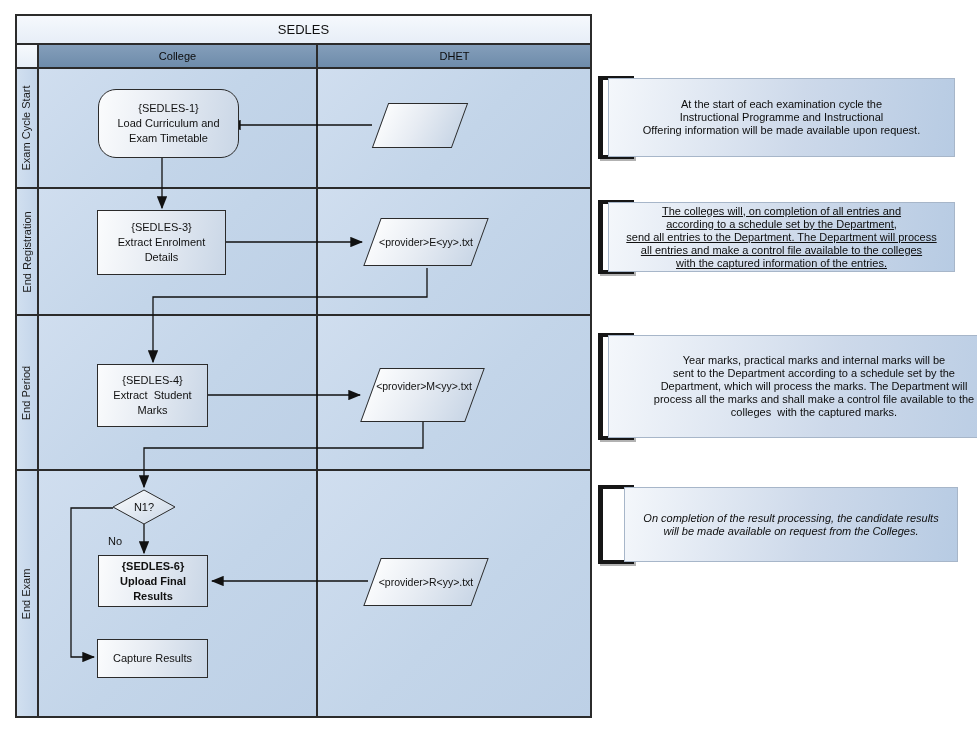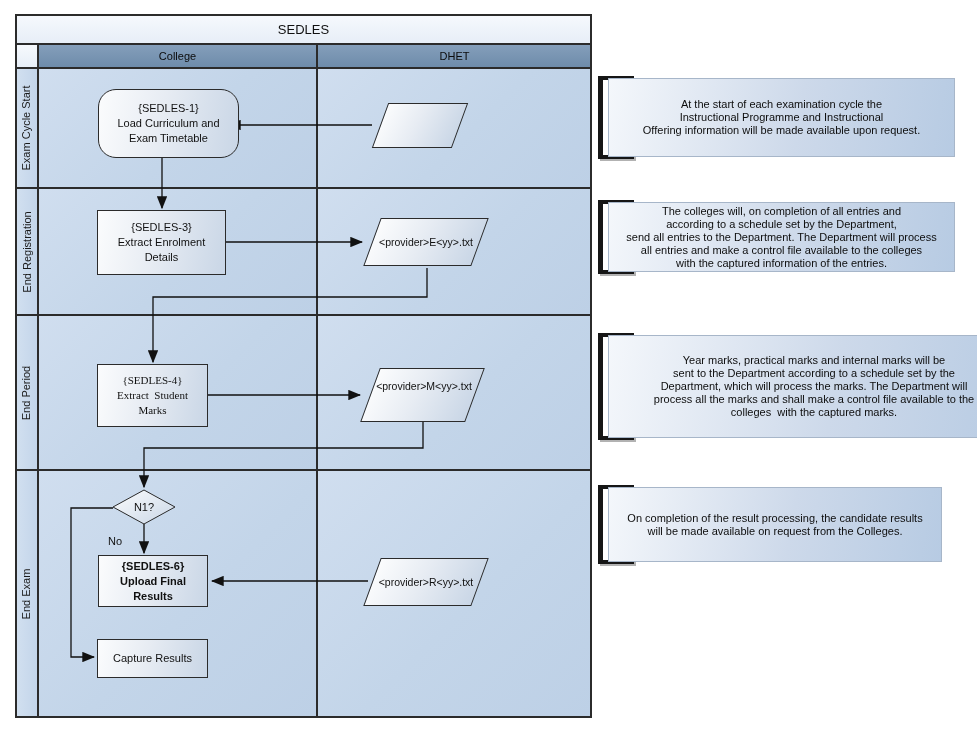--- a/index.html
+++ b/index.html
@@ -106,21 +106,21 @@
     </g>
     <polygon points="144,490 175,507 144,524 113,507" fill="url(#shapeGrad)" stroke="#2b2b2b" stroke-width="1"></polygon>
   </svg>
 
   <div class="abs pbox" style="left:98px;top:89px;width:141px;height:69px;border-radius:18px;">{SEDLES-1}
 Load Curriculum and
 Exam Timetable</div>
   <div class="abs pbox" style="left:97px;top:210px;width:129px;height:65px;text-align:center;">{SEDLES-3}
 Extract Enrolment
 Details</div>
-  <div class="abs pbox" style="left:97px;top:364px;width:111px;height:63px;font-family:Liberation Serif, serif;">{SEDLES-4}
+  <div class="abs pbox" style="left:97px;top:364px;width:111px;height:63px;">{SEDLES-4}
 Extract  Student
 Marks</div>
   <div class="abs pbox" style="left:98px;top:555px;width:110px;height:52px;font-weight:bold;">{SEDLES-6}
 Upload Final
 Results</div>
   <div class="abs pbox" style="left:97px;top:639px;width:111px;height:39px;">Capture Results</div>
 
   <div class="abs flowlabel" style="left:113px;top:497px;width:62px;height:20px;">N1?</div>
   <div class="abs flowlabel" style="left:100px;top:533px;width:30px;height:16px;">No</div>
 
@@ -133,36 +133,36 @@
   <div class="abs paratext" style="left:362px;top:558px;width:128px;height:48px;">&lt;provider&gt;R&lt;yy&gt;.txt</div>
 
   <div class="abs bracket" style="left:598px;top:76px;height:83px;"></div>
   <div class="abs note-body" style="left:608px;top:78px;width:347px;height:79px;">
     <div class="txt">At the start of each examination cycle the
 Instructional Programme and Instructional
 Offering information will be made available upon request.</div>
   </div>
 
   <div class="abs bracket" style="left:598px;top:200px;height:74px;"></div>
-  <div class="abs note-body" style="left:608px;top:202px;width:347px;height:70px;">
+  <div class="abs note-body" style="left:608px;top:202px;width:347px;height:70px;text-decoration:underline;">
     <div class="txt">The colleges will, on completion of all entries and
 according to a schedule set by the Department,
 send all entries to the Department. The Department will process
 all entries and make a control file available to the colleges
 with the captured information of the entries.</div>
   </div>
 
   <div class="abs bracket" style="left:598px;top:333px;height:107px;"></div>
   <div class="abs note-body" style="left:608px;top:335px;width:412px;height:103px;">
     <div class="txt">Year marks, practical marks and internal marks will be
 sent to the Department according to a schedule set by the
 Department, which will process the marks. The Department will
 process all the marks and shall make a control file available to the
 colleges  with the captured marks.</div>
   </div>
 
   <div class="abs bracket" style="left:598px;top:485px;height:79px;"></div>
-  <div class="abs note-body" style="left:608px;top:487px;width:334px;height:75px;">
+  <div class="abs note-body" style="left:624px;top:487px;width:334px;height:75px;font-style:italic;">
     <div class="txt">On completion of the result processing, the candidate results
 will be made available on request from the Colleges.</div>
   </div>
 
 </div>
 
 </body></html>

